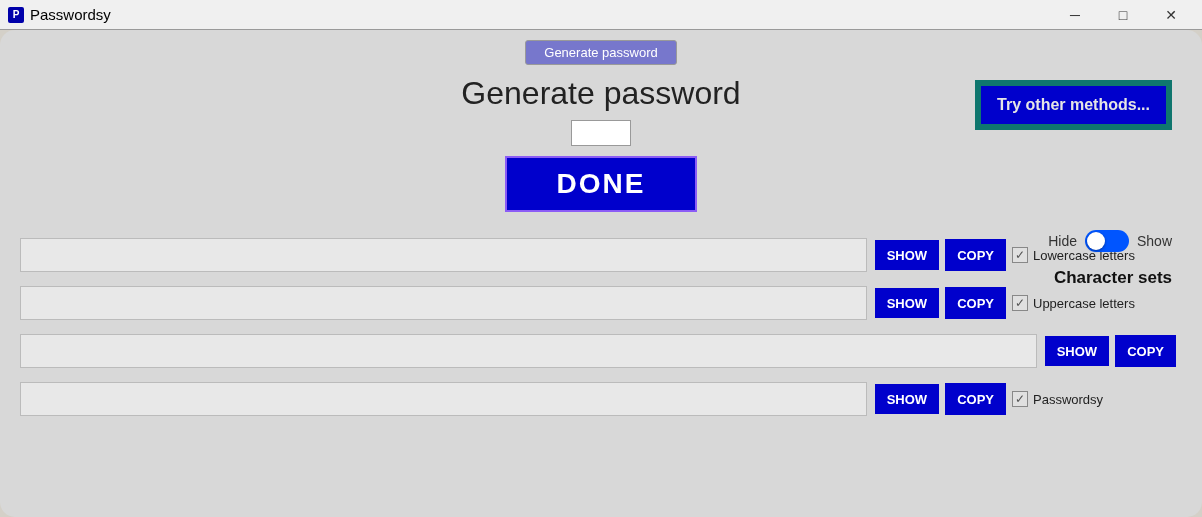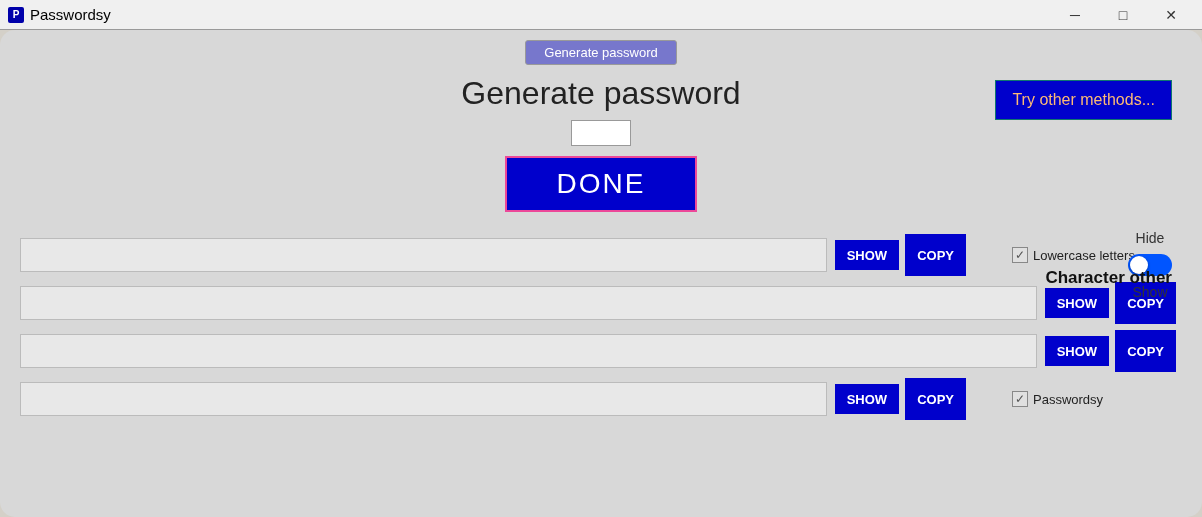--- a/index.html
+++ b/index.html
@@ -122,52 +122,51 @@
       margin-bottom: 10px;
       padding: 2px 4px;
       font-size: 13px;
       text-align: center;
     }
 
     
     .done-btn {
       background: #0000cc;
       color: white;
-      border: 2px solid #ec4899;
+      border: 2px solid #8b5cf6;
       padding: 10px 50px;
       font-size: 28px;
-      font-weight: normal;
+      font-weight: bold;
       cursor: pointer;
       margin-bottom: 16px;
       letter-spacing: 2px;
     }
 
     
     .try-other-btn {
       position: absolute;
       top: 50px;
       right: 30px;
       background: #0000cc;
-      color: #fdba74;
-      border: 1px solid #0f766e;
+      color: #e5e5e5;
+      border: 6px solid #0f766e;
       padding: 10px 16px;
       font-size: 16px;
       cursor: pointer;
-      font-weight: normal;
+      font-weight: bold;
     }
 
     
     .toggle-area {
       position: absolute;
       top: 200px;
       right: 30px;
       display: flex;
       align-items: center;
       gap: 8px;
-      flex-direction: column;
     }
     .toggle-label {
       font-size: 14px;
       color: #333;
     }
     .toggle-switch {
       position: relative;
       width: 44px;
       height: 22px;
     }
@@ -240,29 +239,28 @@
     }
 
     .copy-btn {
       background: #0000cc;
       color: white;
       border: none;
       padding: 5px 12px;
       font-size: 13px;
       font-weight: bold;
       cursor: pointer;
-      height: 42px;
+      height: 32px;
     }
 
     .char-set-info {
       display: flex;
       align-items: flex-end;
       gap: 5px;
       min-width: 170px;
-      margin-left: 40px;
     }
 
     .checkbox-custom {
       width: 16px;
       height: 16px;
       background: #e0e0e0;
       border: 1px solid #888;
       display: flex;
       align-items: center;
       justify-content: center;
@@ -314,21 +312,21 @@
   <div class="toggle-area">
     <span class="toggle-label">Hide</span>
     <div class="toggle-switch">
       <div class="toggle-track">
         <div class="toggle-thumb"></div>
       </div>
     </div>
     <span class="toggle-label">Show</span>
   </div>
 
-  <div style="position: absolute; right: 30px; top: 238px; font-size: 17px; font-weight: bold; color: #111;">Character other</div>
+  <div style="position: absolute; right: 30px; top: 238px; font-size: 17px; font-weight: bold; color: #111;">Character sets</div>
 
   <div class="password-rows">
 
     <div class="password-row">
       <div class="password-input-wrapper">
         <input class="password-field" type="password" value="" style="">
       </div>
       <div class="row-buttons">
         <button class="show-btn">SHOW</button>
         <button class="copy-btn">COPY</button>
@@ -340,20 +338,24 @@
     </div>
 
     <div class="password-row">
       <div class="password-input-wrapper">
         <input class="password-field" type="password" value="" style="">
       </div>
       <div class="row-buttons">
         <button class="show-btn">SHOW</button>
         <button class="copy-btn">COPY</button>
       </div>
+      <div class="char-set-info">
+        <div class="checkbox-custom"></div>
+        <span class="char-set-name">Uppercase letters</span>
+      </div>
     </div>
 
     <div class="password-row">
       <div class="password-input-wrapper">
         <input class="password-field" type="password" value="" style="">
       </div>
       <div class="row-buttons">
         <button class="show-btn">SHOW</button>
         <button class="copy-btn">COPY</button>
       </div>

